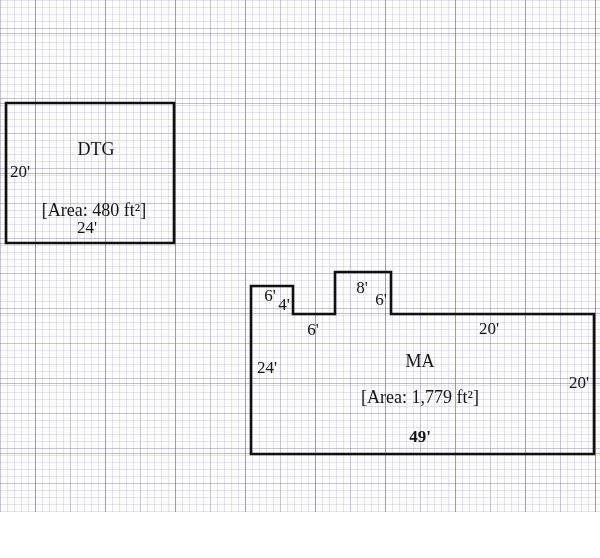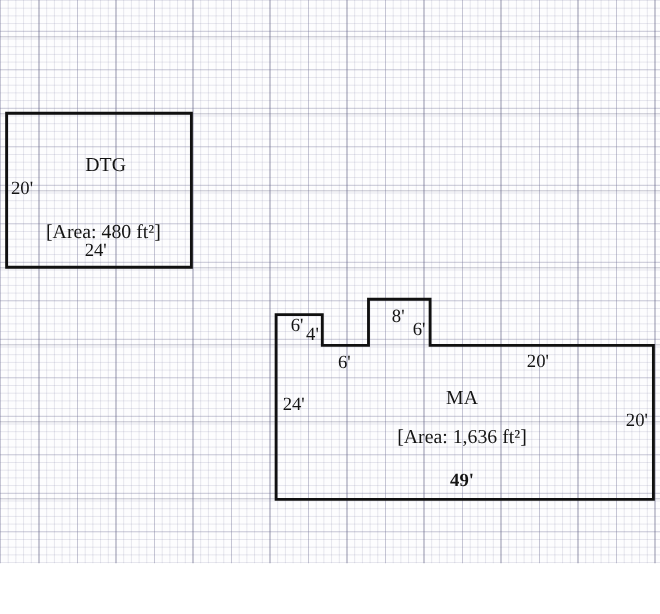--- a/index.html
+++ b/index.html
@@ -52,21 +52,21 @@
     <polygon points="6,103 174,103 174,243 6,243"></polygon>
     <polygon points="251,286 293,286 293,314 335,314 335,272 391,272 391,314 594,314 594,454 251,454"></polygon>
   </svg>
 
   <span class="label room-name" style="left:96px; top:149px;">DTG</span>
   <span class="label room-area" style="left:94px; top:197px;">[Area: 480 ft²]</span>
   <span class="label dim" style="left:20px; top:171px;">20'</span>
   <span class="label dim" style="left:87px; top:227px;">24'</span>
 
   <span class="label room-name" style="left:420px; top:361px;">MA</span>
-  <span class="label room-area" style="left:420px; top:384px;">[Area: 1,636 ft²]</span>
+  <span class="label room-area" style="left:420px; top:384px;">[Area: 1,779 ft²]</span>
   <span class="label dim" style="left:267px; top:367px;">24'</span>
   <span class="label dim" style="left:420px; top:436px;font-weight:bold;">49'</span>
   <span class="label dim" style="left:579px; top:382px;">20'</span>
   <span class="label dim" style="left:489px; top:328px;">20'</span>
   <span class="label dim" style="left:270px; top:295px;">6'</span>
   <span class="label dim" style="left:284px; top:304px;">4'</span>
   <span class="label dim" style="left:313px; top:329px;">6'</span>
   <span class="label dim" style="left:362px; top:287px;">8'</span>
   <span class="label dim" style="left:381px; top:299px;">6'</span>
 

